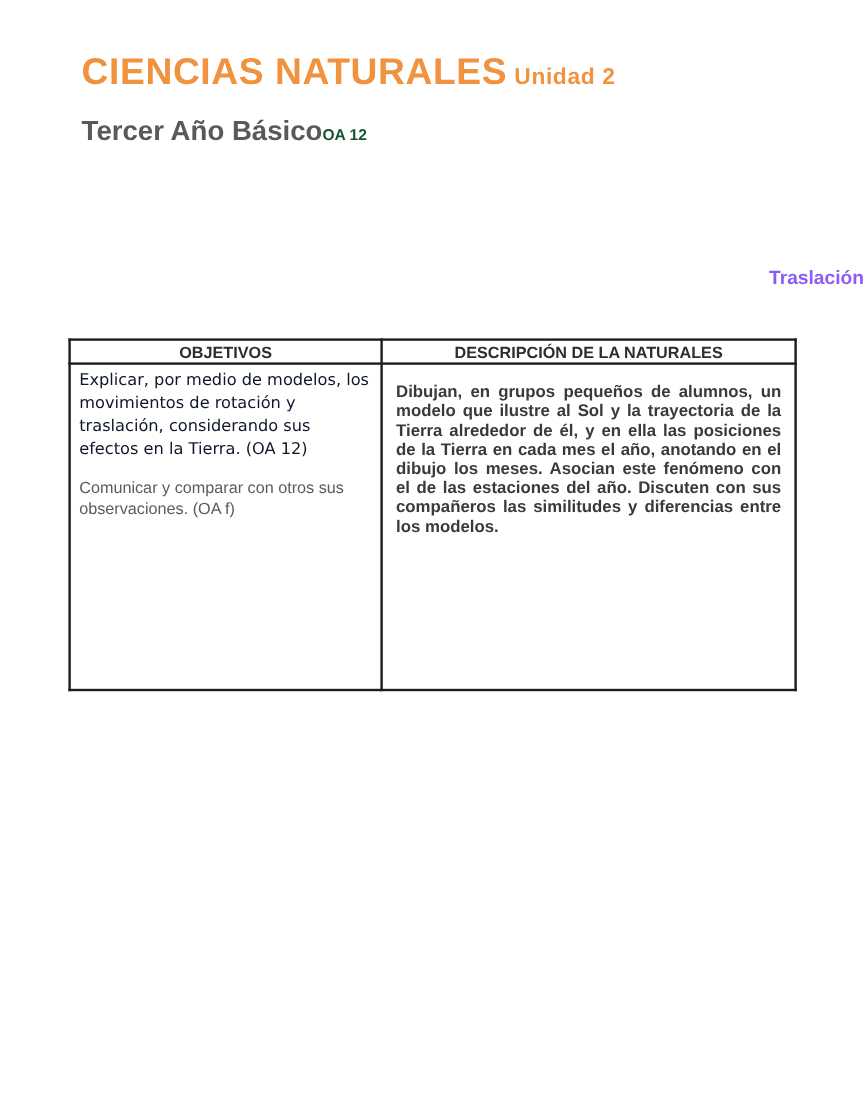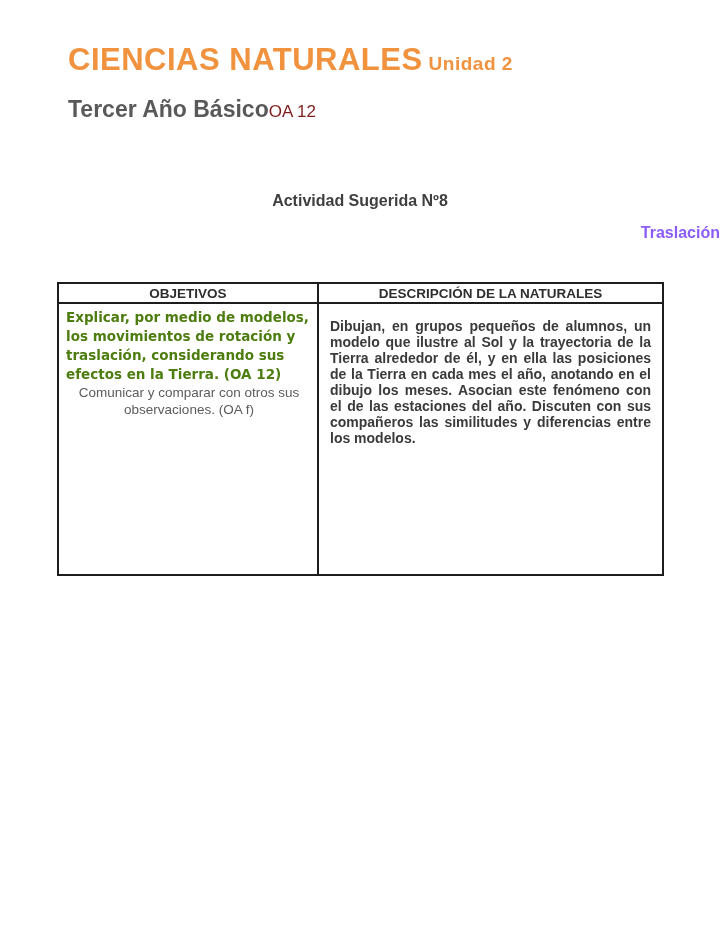--- a/index.html
+++ b/index.html
@@ -36,23 +36,23 @@
     display: flex;
     justify-content: flex-start;
     align-items: baseline;
   }
   .grade-level {
     font-size: 23px;
     font-weight: bold;
     color: #595959;
   }
   .oa-code {
-    font-size: 17px;
-    font-weight: normal;
-    color: #7f1d1d;
+    font-size: 13px;
+    font-weight: bold;
+    color: #14532d;
   }
   .activity-heading {
     position: absolute;
     left: 0;
     top: 192px;
     width: 720px;
     text-align: center;
     font-size: 16px;
     font-weight: bold;
     color: #3F3F3F;
@@ -95,30 +95,29 @@
     padding: 4px 5px 6px 7px;
   }
   td.description-cell {
     width: 345px;
     padding: 14px 11px 6px 11px;
     font-weight: bold;
   }
   .objective-primary {
     font-family: "DejaVu Sans", sans-serif;
     font-size: 13.5px;
-    font-weight: bold;
-    color: #4d7c0f;
+    font-weight: normal;
+    color: #0f172a;
     line-height: 19px;
   }
   .objective-secondary {
-    margin-top: 0;
+    margin-top: 14px;
     font-size: 13.5px;
     color: #5c5c5c;
     line-height: 17px;
-    text-align: center;
   }
   .description-text {
     font-size: 14px;
     color: #3a3a3a;
     line-height: 16px;
     text-align: justify;
   }
 </style>
 </head>
 <body>
@@ -127,21 +126,20 @@
 
   <div class="course-title">
     <span>CIENCIAS NATURALES</span><span class="unit-label">Unidad 2</span>
   </div>
 
   <div class="subhead-row">
     <span class="grade-level">Tercer Año Básico</span>
     <span class="oa-code">OA 12</span>
   </div>
 
-  <div class="activity-heading">Actividad Sugerida Nº8</div>
 
   <div class="activity-title">Traslación</div>
 
   <table class="activity-table">
     <colgroup>
       <col style="width:260px">
       <col style="width:345px">
     </colgroup>
     <thead>
       <tr>

